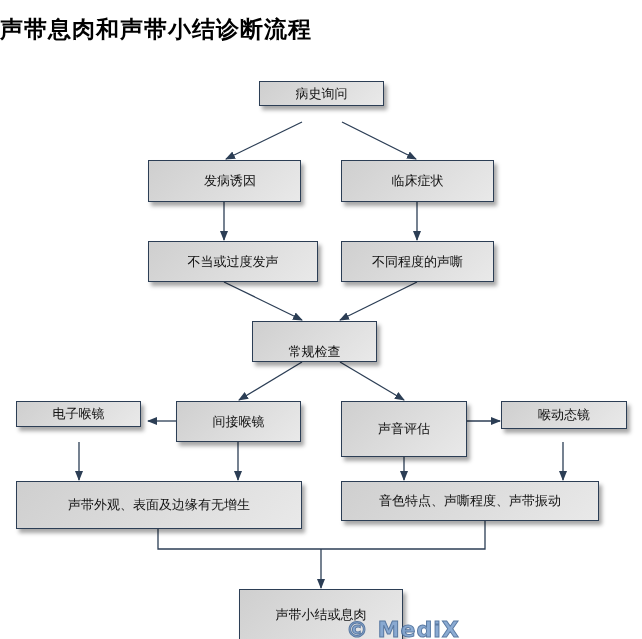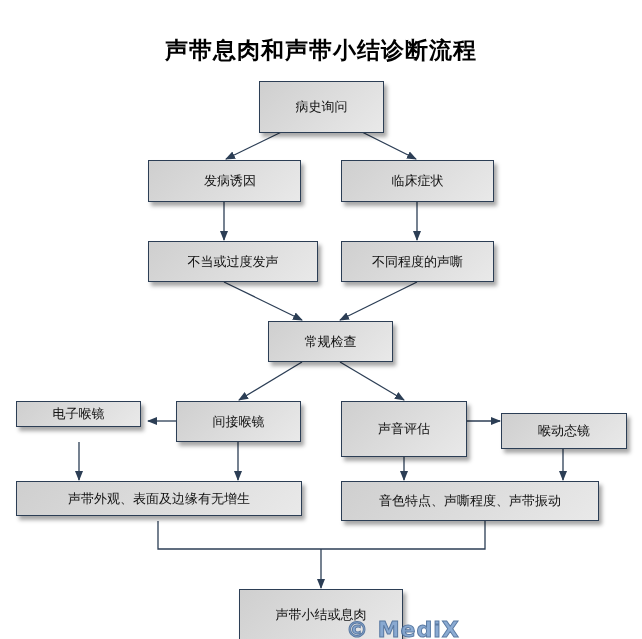--- a/index.html
+++ b/index.html
@@ -1,19 +1,19 @@
 <!DOCTYPE html>
 <html><head>
 <meta charset="utf-8">
 <style>
   html, body { margin: 0; padding: 0; background: #ffffff; }
   body { width: 642px; height: 639px; position: relative; overflow: hidden;
          font-family: "DejaVu Sans", sans-serif; }
-  .title { position: absolute; left: 0; top: 14px; width: 642px; text-align: center;
-           font-size: 23px; font-weight: bold; color: #000; letter-spacing: 1px; margin-top: 21px; }
+  .title { position: absolute; left: 0; top: 14px; width: 642px; text-align: left;
+           font-size: 23px; font-weight: bold; color: #000; letter-spacing: 1px; }
   .node { position: absolute; box-sizing: border-box; border: 1px solid #2c3e55;
           background: linear-gradient(135deg, #cfcfcf 0%, #e9e9e9 100%);
           box-shadow: 3px 4px 4px rgba(0,0,0,0.35);
           display: flex; align-items: center; justify-content: center;
           font-size: 13px; color: #111; }
   svg.edges { position: absolute; left: 0; top: 0; }
   .watermark { position: absolute; left: 346px; top: 617px; font-size: 22px; font-weight: bold;
                color: #7fa3cf; font-family: "DejaVu Sans", sans-serif;
                -webkit-text-stroke: 1px #4a6d9a; letter-spacing: 1px; opacity: 0.9; }
 </style>
@@ -41,51 +41,51 @@
     <line x1="467" y1="421" x2="500" y2="421" marker-end="url(#arr)"></line>
     <line x1="79" y1="442" x2="79" y2="480" marker-end="url(#arr)"></line>
     <line x1="238" y1="442" x2="238" y2="480" marker-end="url(#arr)"></line>
     <line x1="404" y1="442" x2="404" y2="480" marker-end="url(#arr)"></line>
     <line x1="563" y1="442" x2="563" y2="480" marker-end="url(#arr)"></line>
     <polyline points="158,521 158,549 485,549 485,521"></polyline>
     <line x1="321" y1="549" x2="321" y2="588" marker-end="url(#arr)"></line>
   </g>
 </svg>
 
-<div class="node" style="left:259px;top:81px;width:125px;height:52px;">
+<div class="node" style="left:259px;top:81px;width:125px;height:25px;">
   <span>病史询问</span>
 </div>
 <div class="node" style="left:148px;top:160px;width:153px;height:42px;padding-left:11px;">
   <span>发病诱因</span>
 </div>
 <div class="node" style="left:341px;top:160px;width:153px;height:42px;">
   <span>临床症状</span>
 </div>
 <div class="node" style="left:148px;top:241px;width:170px;height:41px;">
   <span>不当或过度发声</span>
 </div>
 <div class="node" style="left:341px;top:241px;width:153px;height:41px;">
   <span>不同程度的声嘶</span>
 </div>
-<div class="node" style="left:268px;top:321px;width:125px;height:41px;">
+<div class="node" style="left:252px;top:321px;width:125px;height:41px;align-items:flex-end;">
   <span>常规检查</span>
 </div>
 <div class="node" style="left:16px;top:401px;width:125px;height:26px;">
   <span>电子喉镜</span>
 </div>
 <div class="node" style="left:176px;top:401px;width:125px;height:41px;">
   <span>间接喉镜</span>
 </div>
 <div class="node" style="left:341px;top:401px;width:126px;height:56px;">
   <span>声音评估</span>
 </div>
-<div class="node" style="left:501px;top:401px;width:126px;height:36px;margin-top:12px;">
+<div class="node" style="left:501px;top:401px;width:126px;height:28px;">
   <span>喉动态镜</span>
 </div>
-<div class="node" style="left:16px;top:481px;width:286px;height:35px;">
+<div class="node" style="left:16px;top:481px;width:286px;height:48px;">
   <span>声带外观、表面及边缘有无增生</span>
 </div>
 <div class="node" style="left:341px;top:481px;width:258px;height:40px;">
   <span>音色特点、声嘶程度、声带振动</span>
 </div>
 <div class="node" style="left:239px;top:589px;width:164px;height:52px;justify-content:center;">
   <span>声带小结或息肉</span>
 </div>
 
 <div class="watermark">© MediX</div>

